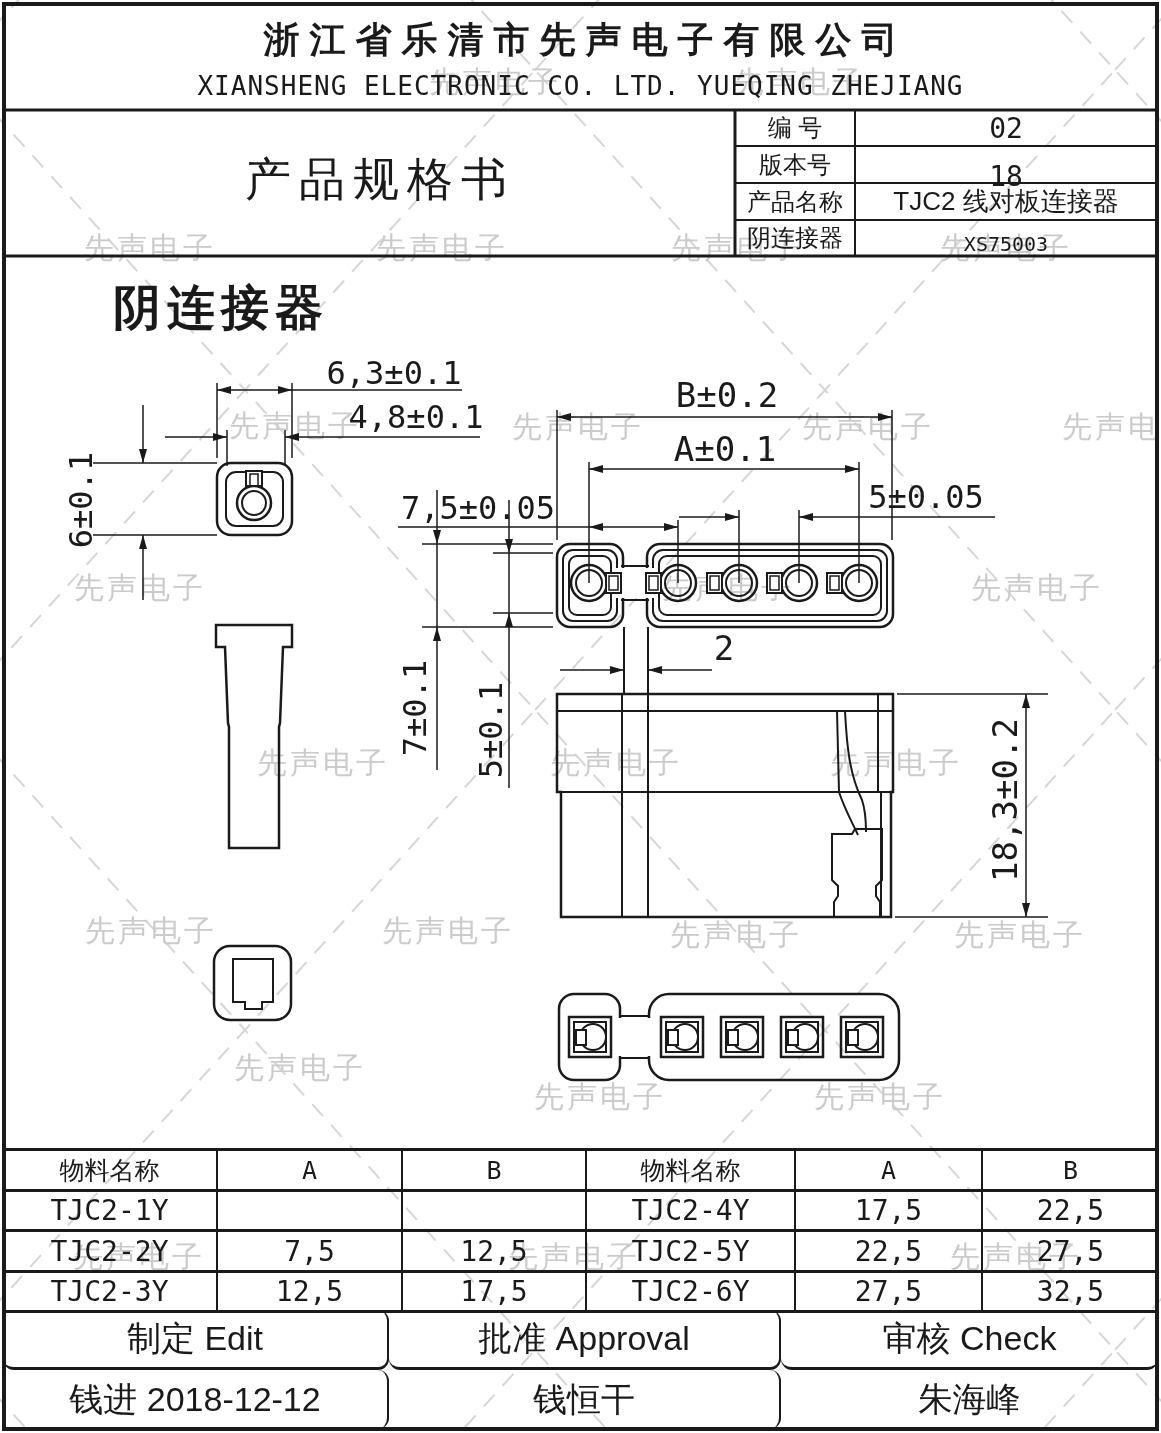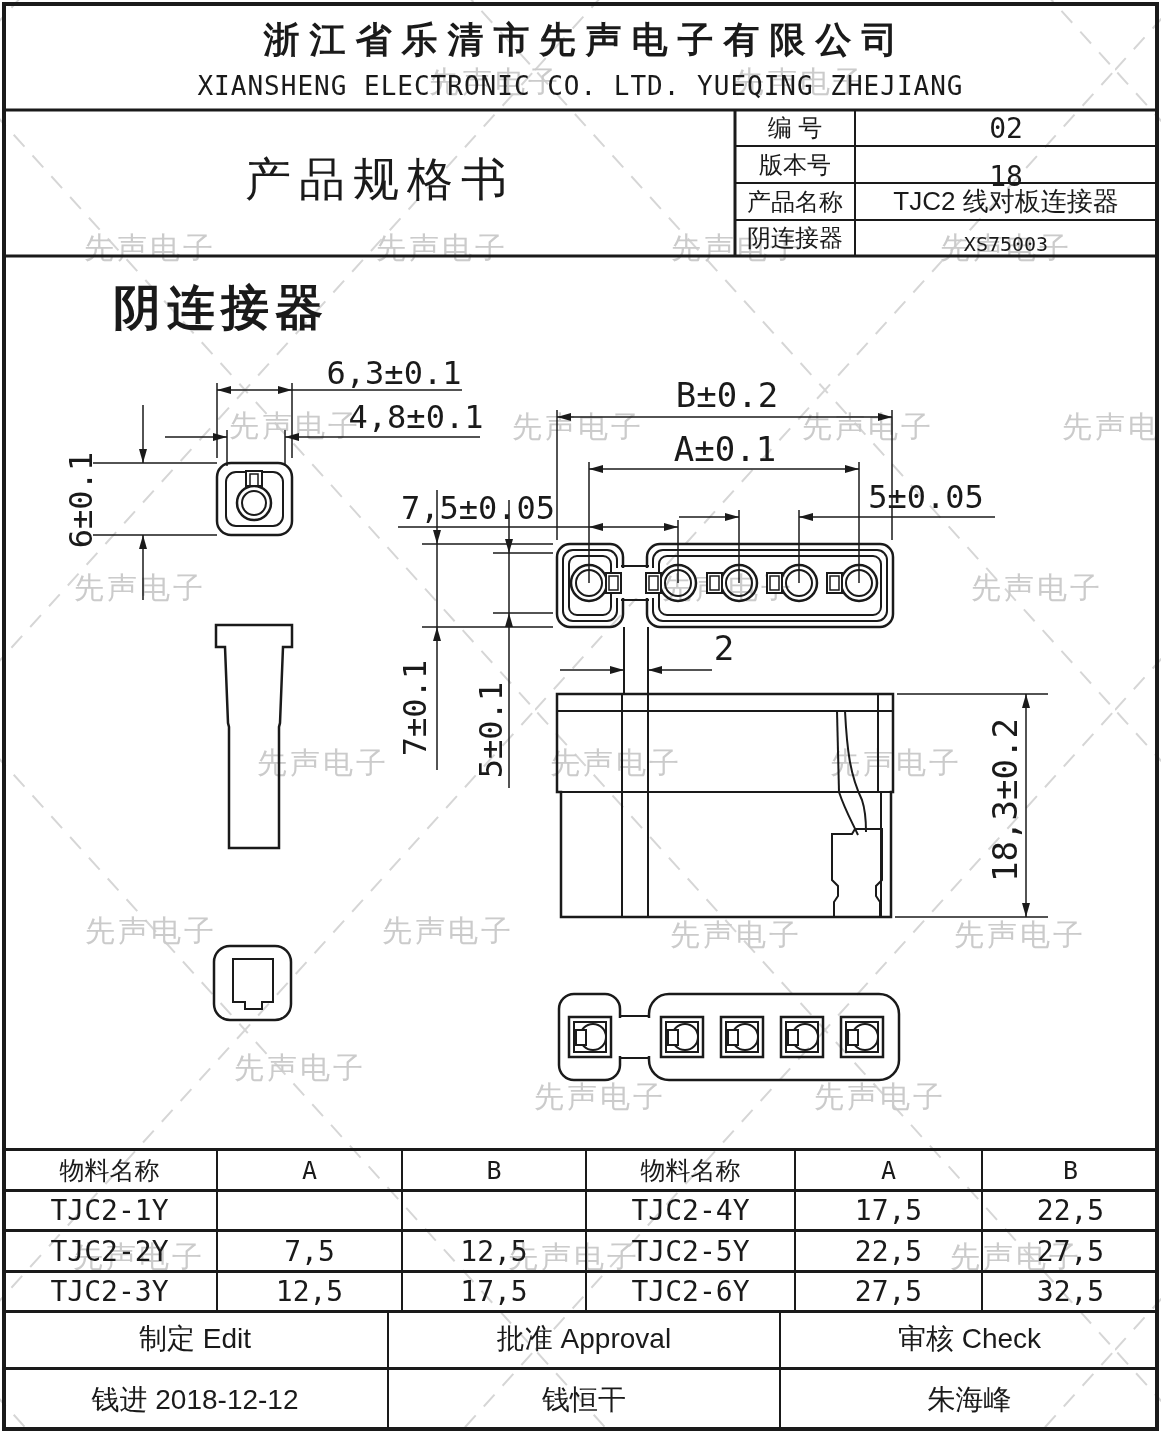--- a/index.html
+++ b/index.html
@@ -16,21 +16,21 @@
           grid-template-rows:41px 40px 41px 40px;border-top:3px solid #1a1a1a;background:transparent;}
   #ptable div{border-right:2px solid #1a1a1a;border-bottom:3px solid #1a1a1a;
           display:flex;align-items:center;justify-content:center;background:transparent;}
   #ptable div:nth-child(6n){border-right:none;}
   .phead{font-size:25px;}
   .pcell{font-family:"DejaVu Sans Mono",monospace;font-size:28px;}
   
   #atable{position:absolute;left:3px;top:1310px;width:1155px;z-index:2;display:grid;
           grid-template-columns:386px 392px 377px;grid-template-rows:60px 59px;background:transparent;}
   #atable div{border-right:2px solid #1a1a1a;border-bottom:3px solid #1a1a1a;
-          display:flex;align-items:center;justify-content:center;font-size:28px;background:transparent;}
+          display:flex;align-items:center;justify-content:center;font-size:34px;background:transparent;border-radius:11px;}
   #atable div:nth-child(3n){border-right:none;}
   #atable div:nth-child(n+4){border-bottom:none;}
 </style>
 </head>
 <body>
 
 <div id="page">
 
 <svg width="1161" height="1433" viewBox="0 0 1161 1433">
   <defs>

